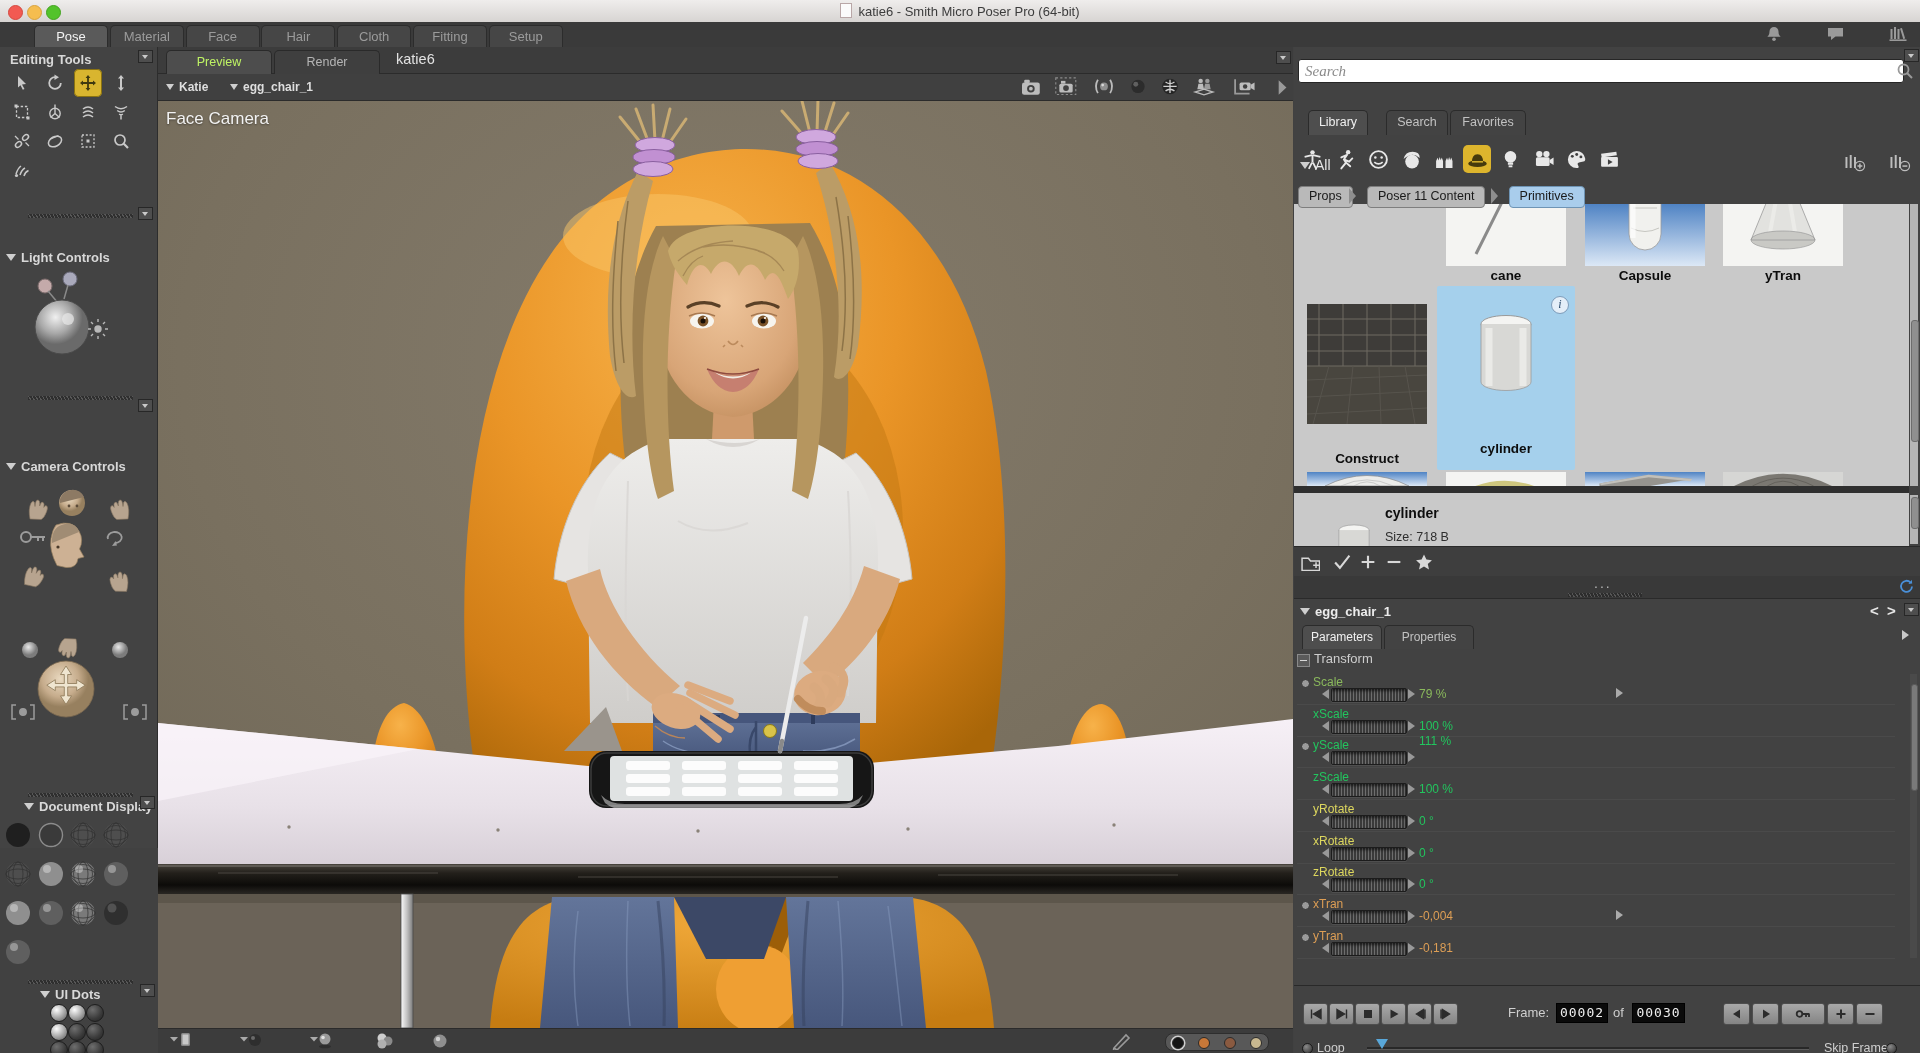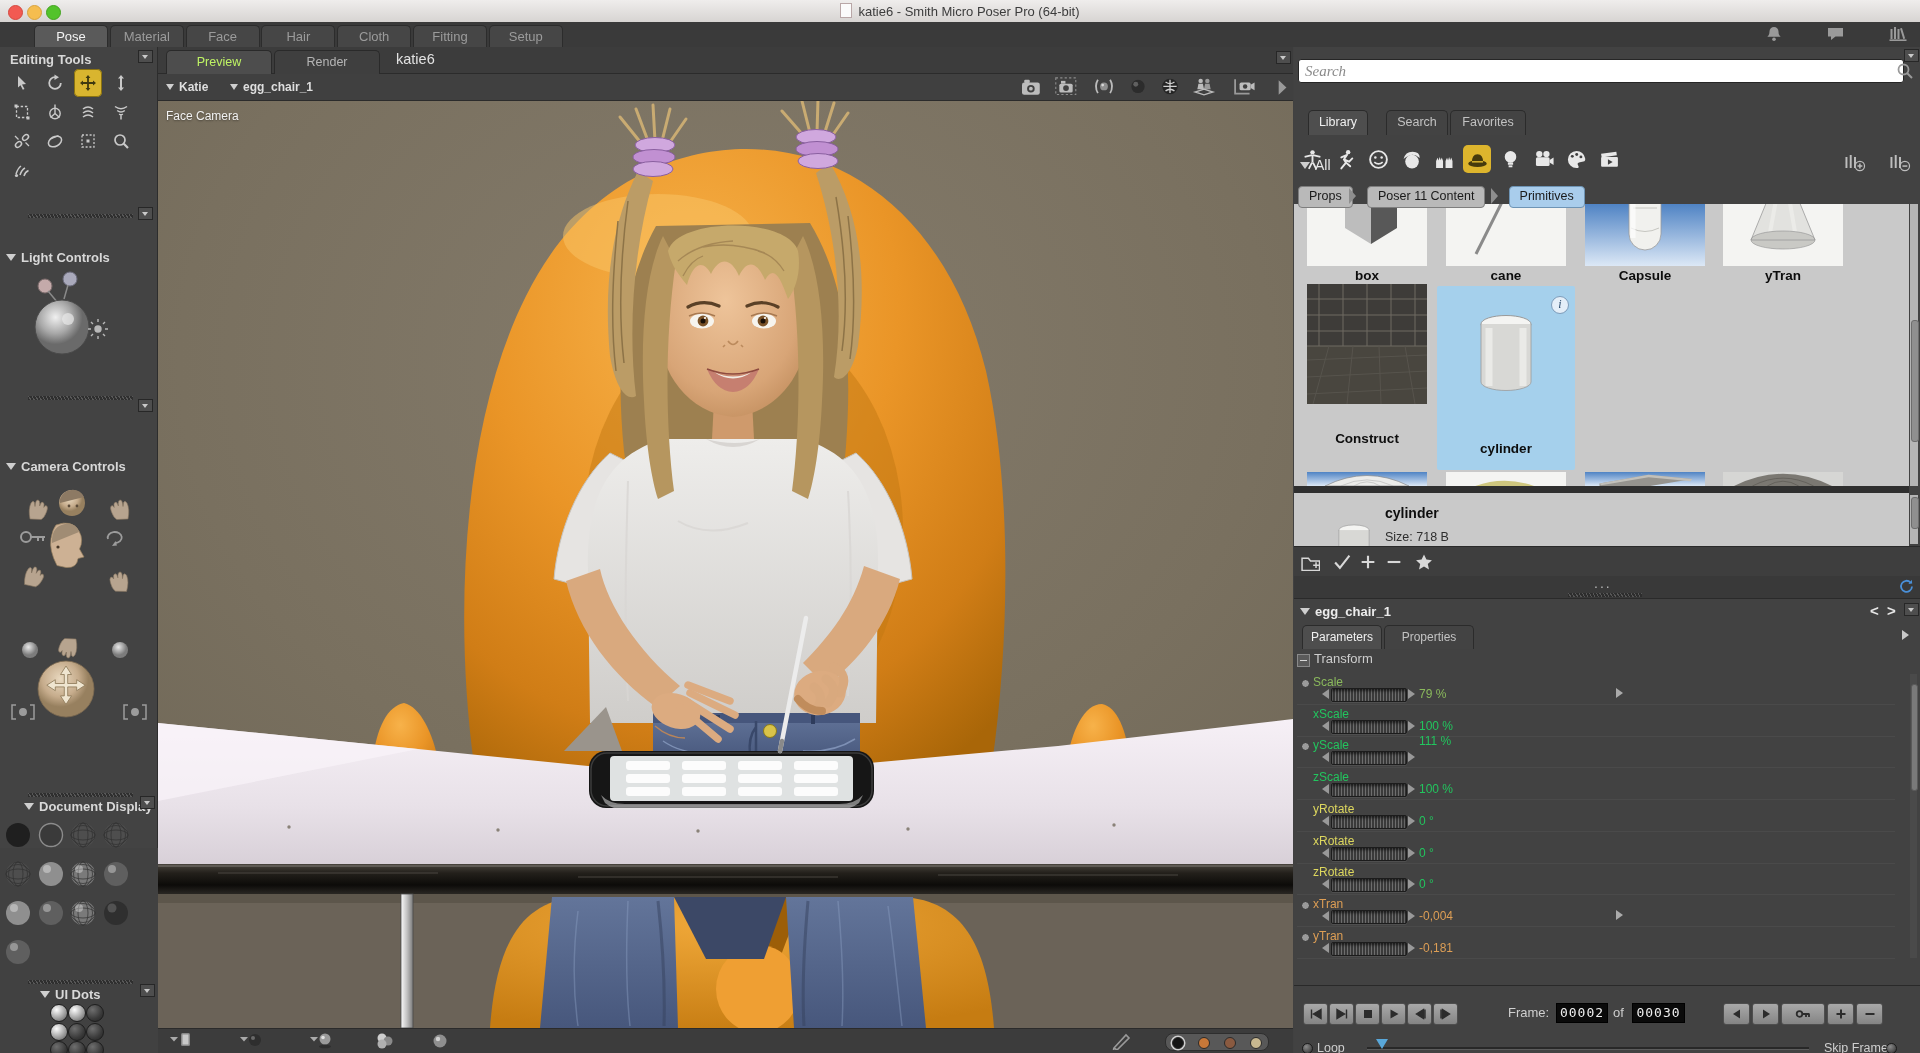--- a/index.html
+++ b/index.html
@@ -38,21 +38,21 @@
   #vp-tabrow{position:absolute;left:0;top:0;width:1135px;height:26px;background:#3c3c3c;border-bottom:1px solid #2b2b2b;}
   .vp-tab{position:absolute;top:3px;height:23px;width:104px;background:#3f3f3f;border:1px solid #2a2a2a;border-bottom:none;
     border-radius:5px 5px 0 0;color:#b5b5b5;font-size:12.5px;text-align:center;line-height:22px;}
   .vp-tab.active{background:#4d4d4d;color:#bef264;}
   #vp-doc-title{position:absolute;left:238px;top:4px;font-size:14.5px;color:#e2e2e2;}
   #vp-toolbar{position:absolute;left:0;top:27px;width:1135px;height:26px;background:#404040;border-bottom:1px solid #2b2b2b;}
   .vp-sel{position:absolute;top:6px;font-size:12px;font-weight:bold;color:#dedede;white-space:nowrap;}
   .vp-sel .tri{border-top-width:6px;border-left-width:4.5px;border-right-width:4.5px;}
   .vp-ic{position:absolute;top:3px;width:26px;height:20px;}
   #vp-scene{position:absolute;left:0;top:54px;width:1135px;height:927px;overflow:hidden;background:#79705f;}
-  #face-camera{position:absolute;left:8px;top:8px;font-size:12px;color:#f2f2f2;text-shadow:0 1px 2px rgba(0,0,0,.4);}
+  #face-camera{position:absolute;left:8px;top:8px;font-size:17px;color:#f2f2f2;text-shadow:0 1px 2px rgba(0,0,0,.4);}
   #vp-bottom{position:absolute;left:0;top:981px;width:1135px;height:25px;background:#3c3c3c;border-top:1px solid #2b2b2b;}
   .vpb-ic{position:absolute;top:3px;height:18px;}
   #color-pill{position:absolute;left:1007px;top:4px;width:102px;height:16px;border-radius:8px;background:#585858;
     border:1px solid #2e2e2e;}
   .pill-dot{position:absolute;top:2.5px;width:10px;height:10px;border-radius:50%;border:1px solid #2a2a2a;}
   
   #right-panel{position:absolute;left:1294px;top:0;width:626px;height:1006px;background:#424242;}
   #search-input{position:absolute;left:4px;top:12px;width:592px;height:22px;background:#fff;border:1px solid #262626;
     border-radius:3px;font-family:"Liberation Serif",serif;font-style:italic;font-size:15px;color:#333;padding:0 6px;}
   #search-input::placeholder{color:#8a8a8a;}
@@ -820,28 +820,20 @@
     <svg class="abs" style="left:595px;top:106px;" width="22" height="20" viewBox="0 0 18 16">
       <g stroke="#bdbdbd" stroke-width="1.6">
           <path d="M2 12 V3 M5.5 12 V1.5 M9 12 V3"></path>
         </g>
       <circle cx="13" cy="10.5" r="3.8" fill="#424242" stroke="#bdbdbd"></circle>
         <path d="M11 10.5 h4" stroke="#bdbdbd" stroke-width="1.2"></path>
     </svg>
 
     <div id="crumb-row"></div>
     <div id="lib-grid">
-        <div class="cell" style="left: 4px; top: 0px; height: 80px;">
-          <div class="thumb bg-white" style="top: 0px; height: 62px;"><svg width="120" height="62" viewBox="0 58 120 62">
-              <polygon points="38,28 62,16 90,30 64,42" fill="#e9e9e9" stroke="#777" stroke-width="0.8"></polygon>
-              <polygon points="38,28 64,42 64,98 38,82" fill="#bdbdbd"></polygon>
-              <polygon points="90,30 64,42 64,98 90,82" fill="#585858"></polygon>
-            </svg></div>
-          <div class="lbl" style="top: 64px;">box</div>
-        </div>
         <div class="cell" style="left: 282px; top: 0px; height: 80px;">
           <div class="thumb bg-blue" style="top: 0px; height: 62px;"><svg width="120" height="62" viewBox="0 58 120 62">
               <path d="M44 8 h32 v80 a16 16 0 0 1 -32 0 Z" fill="#f1f1ee" stroke="#9a9a9a" stroke-width="0.8"></path>
               <path d="M48 22 h24 M48 42 h24 M48 62 h24 M46 82 q14 7 28 0" stroke="#c6c6c1" fill="none"></path>
               <path d="M48 12 v80" stroke="#fff" stroke-width="5" opacity="0.7"></path>
             </svg></div>
           <div class="lbl" style="top: 64px;">Capsule</div>
         </div>
         <div class="cell" style="left: 143px; top: 0px; height: 80px;">
           <div class="thumb bg-white" style="top: 0px; height: 62px;"><svg width="120" height="62" viewBox="0 58 120 62">
@@ -851,21 +843,21 @@
         </div>
         <div class="cell" style="left: 420px; top: 0px; height: 80px;">
           <div class="thumb bg-white" style="top: 0px; height: 62px;"><svg width="120" height="62" viewBox="0 58 120 62">
               <polygon points="60,16 28,94 92,94" fill="#e2e2df"></polygon>
               <path d="M60 16 L46 92 M60 16 L73 92" stroke="#f2f2ee" stroke-width="4" opacity="0.6"></path>
               <ellipse cx="60" cy="94" rx="32" ry="9" fill="#c9c9c5" stroke="#9a9a9a" stroke-width="0.7"></ellipse>
               <polygon points="60,16 28,94 92,94" fill="none" stroke="#9a9a9a" stroke-width="0.8"></polygon>
             </svg></div>
           <div class="lbl" style="top: 64px;">yTran</div>
         </div>
-        <div class="cell" style="left: 4px; top: 72px; height: 184px;">
+        <div class="cell" style="left: 4px; top: 92px; height: 184px;">
           <div class="thumb bg-dark" style="top: 8px; height: 120px;"><svg width="120" height="120" viewBox="0 0 120 120">
               <rect y="62" width="120" height="58" fill="#49463f"></rect>
               <g stroke="#6e6a62" stroke-width="1" fill="none">
                 <path d="M0 62 h120 M12 0 v62 M36 0 v62 M60 0 v62 M84 0 v62 M108 0 v62 M0 15 h120 M0 31 h120 M0 47 h120"></path>
               </g>
               <g stroke="#57544d" fill="none">
                 <path d="M0 76 L120 71 M0 93 L120 87 M0 110 L120 104 M22 62 L6 120 M46 62 L40 120 M72 62 L74 120 M98 62 L108 120"></path>
               </g>
             </svg></div>
           <div class="lbl" style="top: 155px;">Construct</div>

